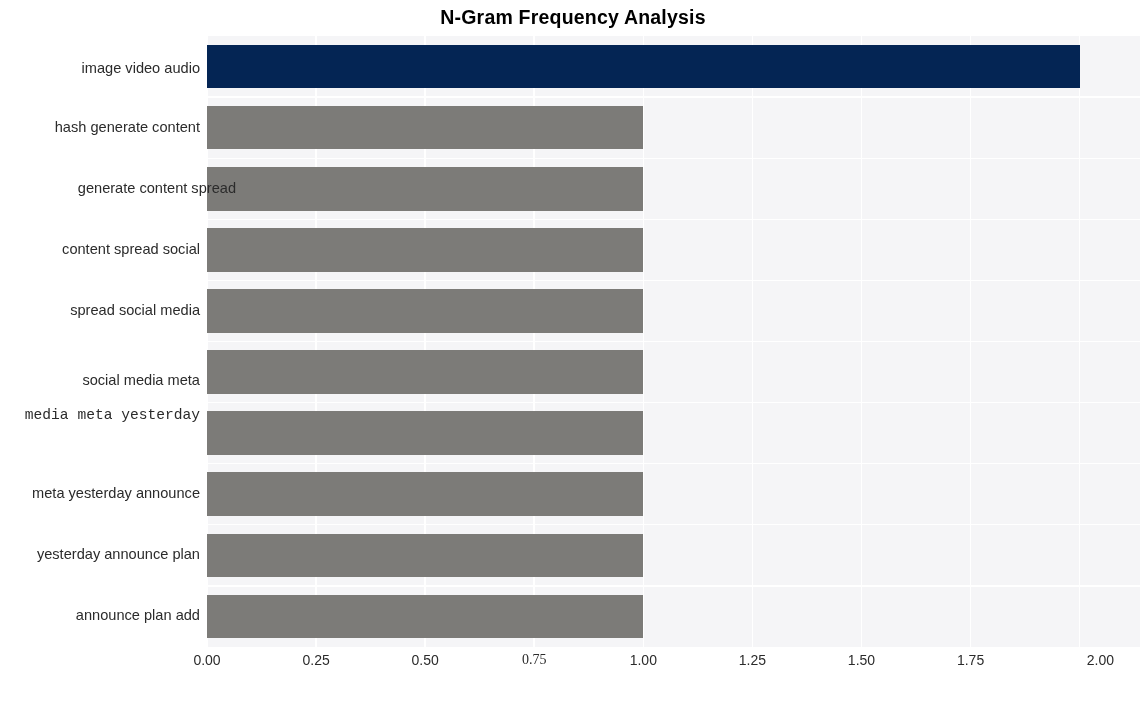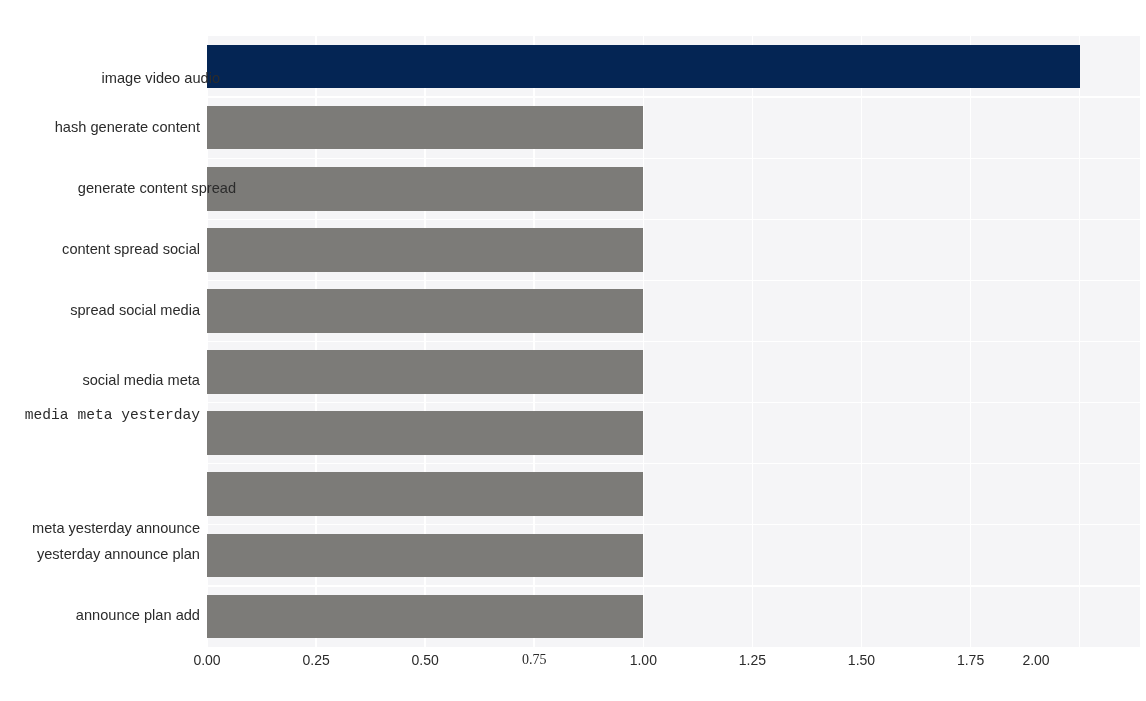--- a/index.html
+++ b/index.html
@@ -102,20 +102,21 @@
     text-align: center;
     font-size: 14.8px;
     color: #2b2b2b;
   }
 </style>
 </head>
 <body>
 
 <div id="figure">
 
+  <div id="chart-title">N-Gram Frequency Analysis</div>
 
   <div id="plot-area">
     <div id="grid-h-layer">
         <div class="gridline-h" style="top: 60.4px;"></div>
         <div class="gridline-h" style="top: 121.5px;"></div>
         <div class="gridline-h" style="top: 182.6px;"></div>
         <div class="gridline-h" style="top: 243.7px;"></div>
         <div class="gridline-h" style="top: 304.8px;"></div>
         <div class="gridline-h" style="top: 365.9px;"></div>
         <div class="gridline-h" style="top: 427px;"></div>
@@ -141,37 +142,37 @@
         <div class="bar" title="spread social media: 1" style="top: 253.107px; height: 43.6865px; width: 436.328px; background: rgb(124, 123, 120);"></div>
         <div class="bar" title="social media meta: 1" style="top: 314.207px; height: 43.6865px; width: 436.328px; background: rgb(124, 123, 120);"></div>
         <div class="bar" title="media meta yesterday: 1" style="top: 375.307px; height: 43.6865px; width: 436.328px; background: rgb(124, 123, 120);"></div>
         <div class="bar" title="meta yesterday announce: 1" style="top: 436.407px; height: 43.6865px; width: 436.328px; background: rgb(124, 123, 120);"></div>
         <div class="bar" title="yesterday announce plan: 1" style="top: 497.507px; height: 43.6865px; width: 436.328px; background: rgb(124, 123, 120);"></div>
         <div class="bar" title="announce plan add: 1" style="top: 558.607px; height: 43.6865px; width: 436.328px; background: rgb(124, 123, 120);"></div>
       </div>
   </div>
 
   <div id="ytick-layer">
-      <div class="ytick-inner" style="top: 70px; margin-left: 20px;">image video audio</div>
+      <div class="ytick-inner" style="top: 60px;">image video audio</div>
       <div class="ytick-inner" style="top: 118.65px;">hash generate content</div>
       <div class="ytick-inner" style="top: 179.75px; padding-left: 36px;">generate content spread</div>
       <div class="ytick-inner" style="top: 240.85px;">content spread social</div>
       <div class="ytick-inner" style="top: 301.95px;">spread social media</div>
       <div class="ytick-inner" style="top: 372px;">social media meta</div>
       <div class="ytick-inner" style="top: 407px; font-family: Liberation Mono, monospace;">media meta yesterday</div>
-      <div class="ytick-inner" style="top: 485.25px; margin-top: 35px;">meta yesterday announce</div>
+      <div class="ytick-inner" style="top: 485.25px;">meta yesterday announce</div>
       <div class="ytick-inner" style="top: 546.35px;">yesterday announce plan</div>
       <div class="ytick-inner" style="top: 607.45px; text-align: right;">announce plan add</div>
     </div>
   <div id="xtick-layer">
       <div class="xtick" style="left: 207px;">0.00</div>
       <div class="xtick" style="left: 316.082px;">0.25</div>
       <div class="xtick" style="left: 425.164px;">0.50</div>
       <div class="xtick" style="left: 534.246px; font-family: Liberation Serif, serif;">0.75</div>
       <div class="xtick" style="left: 643.328px;">1.00</div>
       <div class="xtick" style="left: 752.41px;">1.25</div>
       <div class="xtick" style="left: 861.492px;">1.50</div>
       <div class="xtick" style="left: 970.574px;">1.75</div>
-      <div class="xtick" style="left: 1036px;">2.00</div>
+      <div class="xtick" style="left: 1069px; text-align: right;">2.00</div>
     </div>
 
 
 </div>
 
 </body></html>

